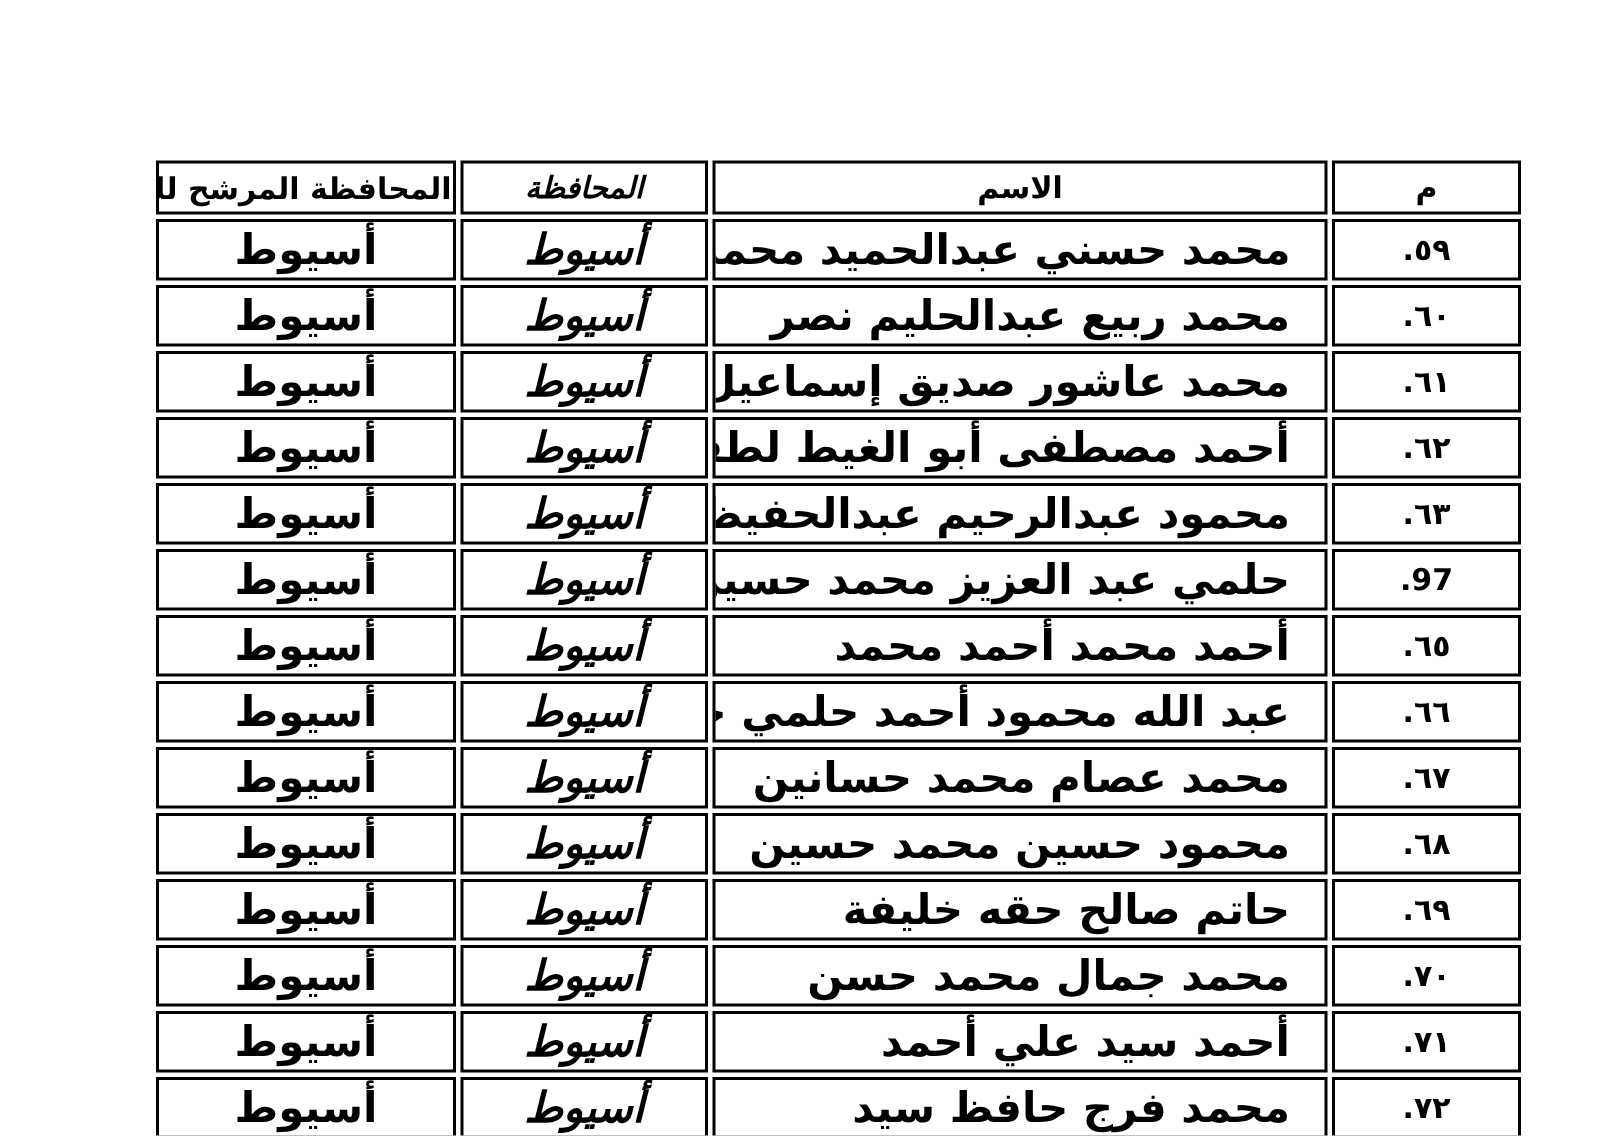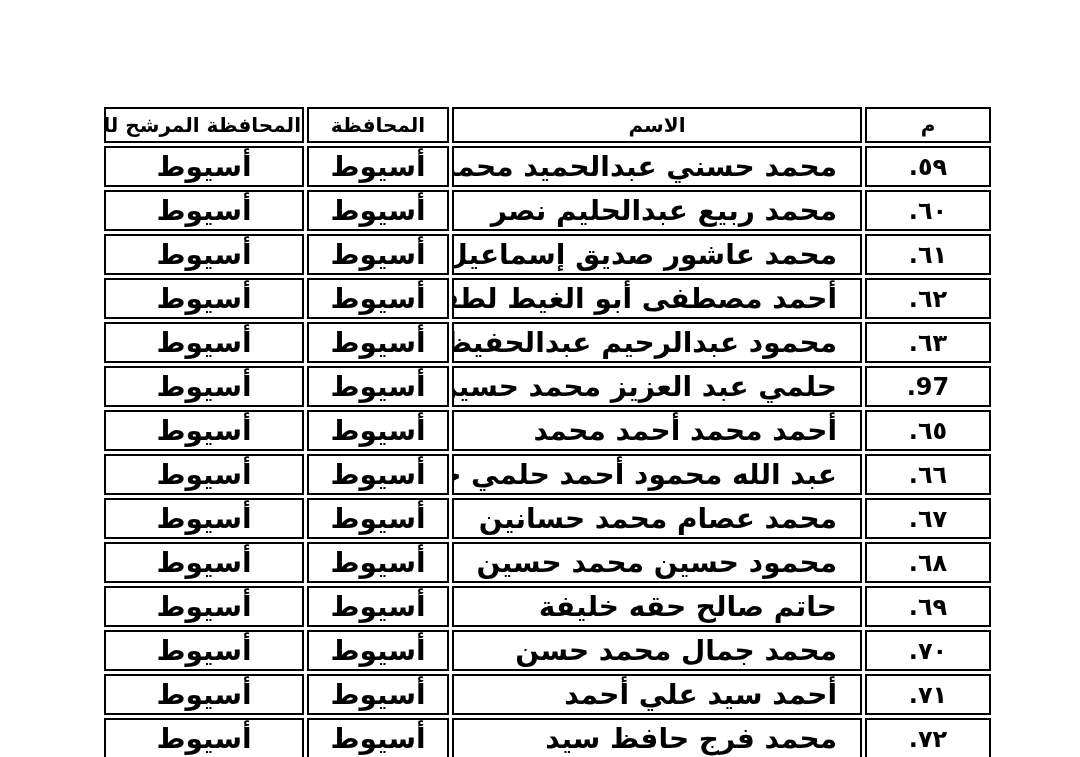--- a/index.html
+++ b/index.html
@@ -43,28 +43,28 @@
     font-size: 20px;
     line-height: 1.2;
   }
   td {
     height: 40px;
     font-size: 28px;
     line-height: 1.25;
   }
   .col-num  { width: 126px; }
   .col-name { width: 410px; }
-  .col-gov  { width: 142px; }
+  .col-gov  { width: 165px; font-style: italic; }
   .col-nom  { width: 200px; }
   td.name-cell {
     text-align: right;
     padding-right: 23px;
   }
   td.num-cell {
-    font-size: 24px;
+    font-size: 20px;
   }
 </style>
 </head>
 <body>
 
 <div class="page">
   <table class="roster">
     <thead>
       <tr>
         <th class="col-num">م</th>

